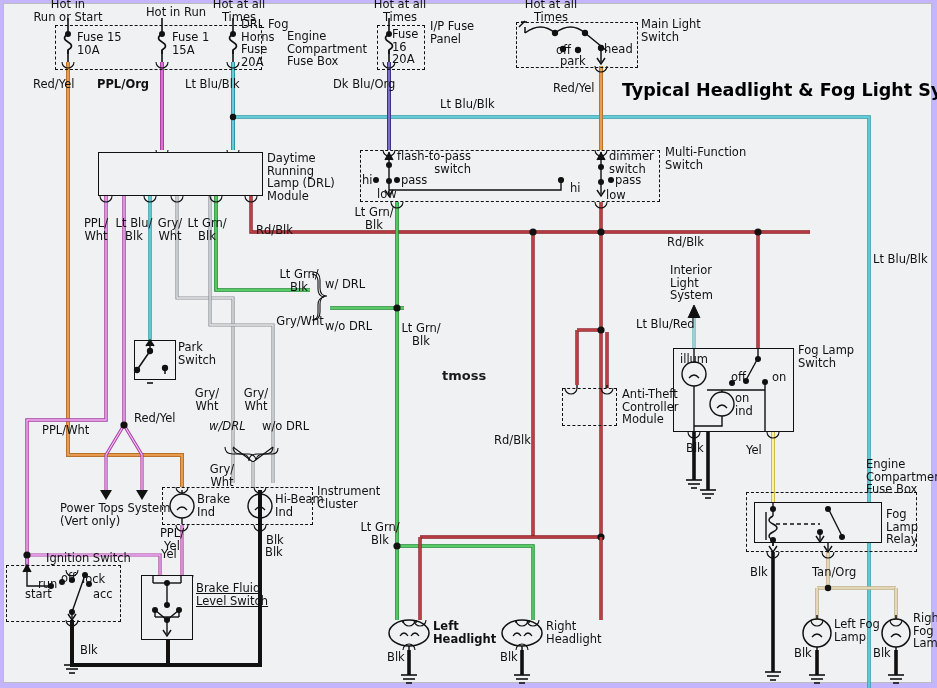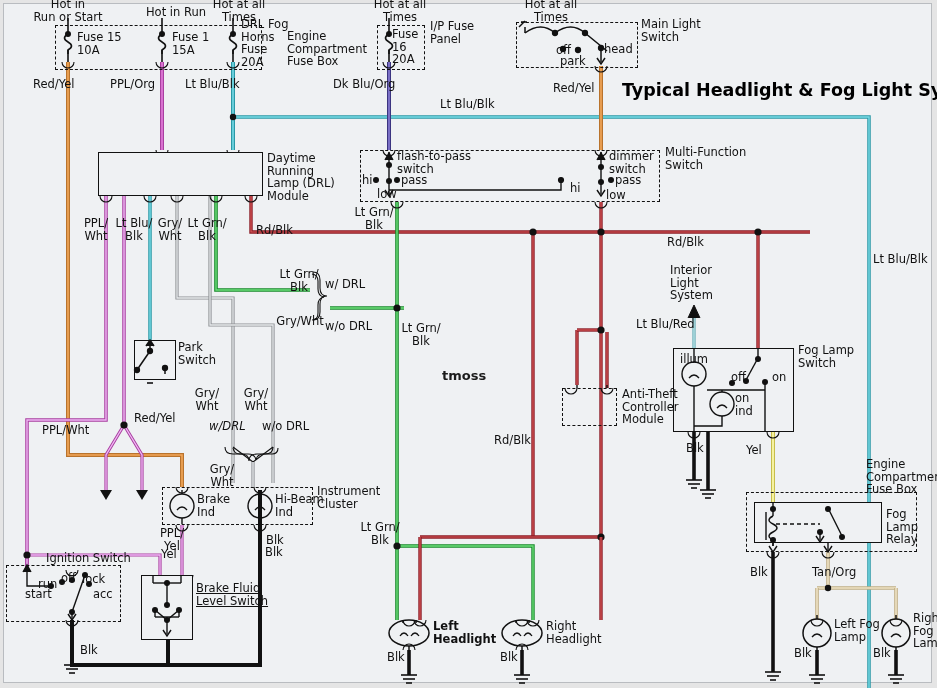--- a/index.html
+++ b/index.html
@@ -1,21 +1,21 @@
 <!DOCTYPE html>
 <html><head>
 <meta charset="utf-8">
 <title>Typical Headlight &amp; Fog Light System</title>
 <style>
   html,body{margin:0;padding:0;background:#ffffff;}
   body{font-family:"DejaVu Sans","Liberation Sans",sans-serif;}
   #root{
     position:relative;
     width:937px;height:688px;
-    background:#e5e5e5;
+    background:#c4b5fd;
     overflow:hidden;
   }
   #frame{
     position:absolute;left:3px;top:3px;
     width:929px;height:680px;
     border:1px solid #b9bcc0;
     background:#eff1f3;
     box-sizing:border-box;
   }
   .lbl{
@@ -588,21 +588,21 @@
   <div class="lbl" style="left:641px;top:18px;">Main Light
 Switch</div>
 
   <div class="lbl" style="left:556px;top:44px;">off</div>
   <div class="lbl" style="left:560px;top:55px;">park</div>
   <div class="lbl" style="left:604px;top:43px;">head</div>
 
   <div class="title" style="left:622px;top:80px;">Typical Headlight &amp; Fog Light System</div>
 
   <div class="lbl" style="left:33px;top:78px;">Red/Yel</div>
-  <div class="lbl" style="left:110px;top:78px;">PPL/Org</div>
+  <div class="lbl" style="left:97px;top:78px;font-weight:bold;">PPL/Org</div>
   <div class="lbl" style="left:185px;top:78px;">Lt Blu/Blk</div>
   <div class="lbl" style="left:333px;top:78px;">Dk Blu/Org</div>
   <div class="lbl" style="left:440px;top:98px;">Lt Blu/Blk</div>
   <div class="lbl" style="left:553px;top:82px;">Red/Yel</div>
 
   <div class="lbl" style="left:267px;top:152px;">Daytime
 Running
 Lamp (DRL)
 Module</div>
 
@@ -611,21 +611,21 @@
   <div class="lbl c" style="left:134px;top:217px;">Lt Blu/
 Blk</div>
   <div class="lbl c" style="left:170px;top:217px;">Gry/
 Wht</div>
   <div class="lbl c" style="left:207px;top:217px;">Lt Grn/
 Blk</div>
   <div class="lbl" style="left:256px;top:224px;">Rd/Blk</div>
 
   <div class="lbl" style="left:665px;top:146px;">Multi-Function
 Switch</div>
-  <div class="lbl" style="left:397px;top:150px;">flash-to-pass
+  <div class="lbl" style="left:397px;top:150px;text-align:right;">flash-to-pass
 switch</div>
   <div class="lbl" style="left:362px;top:174px;">hi</div>
   <div class="lbl" style="left:401px;top:174px;">pass</div>
   <div class="lbl" style="left:377px;top:188px;">low</div>
   <div class="lbl" style="left:609px;top:150px;">dimmer
 switch</div>
   <div class="lbl" style="left:615px;top:174px;">pass</div>
   <div class="lbl" style="left:570px;top:182px;">hi</div>
   <div class="lbl" style="left:606px;top:189px;">low</div>
 
@@ -666,20 +666,22 @@
   <div class="lbl" style="left:772px;top:371px;">on</div>
   <div class="lbl" style="left:735px;top:392px;">on
 ind</div>
 
   <div class="lbl" style="left:622px;top:388px;">Anti-Theft
 Controller
 Module</div>
 
   <div class="lbl" style="left:42px;top:424px;">PPL/Wht</div>
   <div class="lbl" style="left:134px;top:412px;">Red/Yel</div>
+  <div class="lbl" style="left:60px;top:502px;">Power Tops System
+(Vert only)</div>
 
   <div class="lbl" style="left:317px;top:485px;">Instrument
 Cluster</div>
   <div class="lbl" style="left:197px;top:493px;">Brake
 Ind</div>
   <div class="lbl" style="left:275px;top:493px;">Hi-Beam
 Ind</div>
   <div class="lbl c" style="left:222px;top:463px;">Gry/
 Wht</div>
   <div class="lbl c" style="left:172px;top:527px;">PPL/

